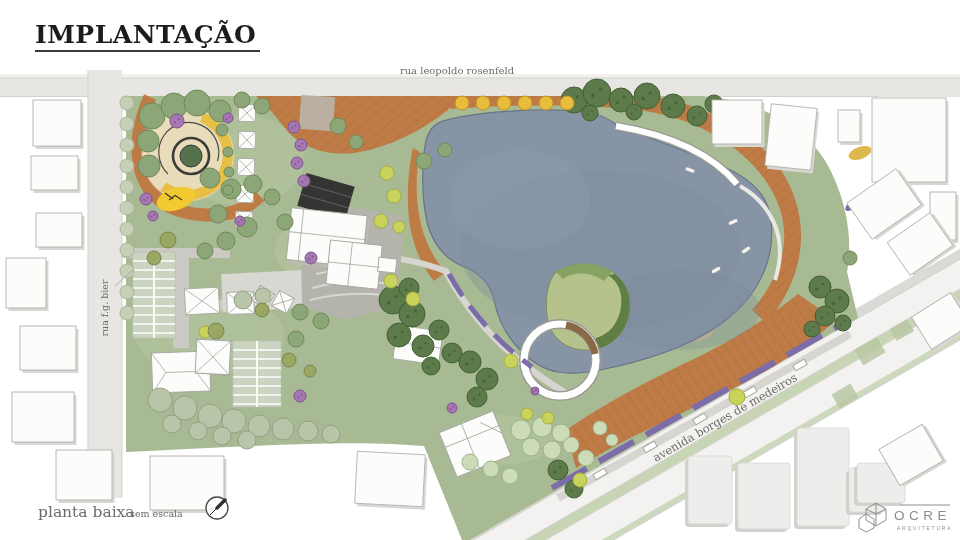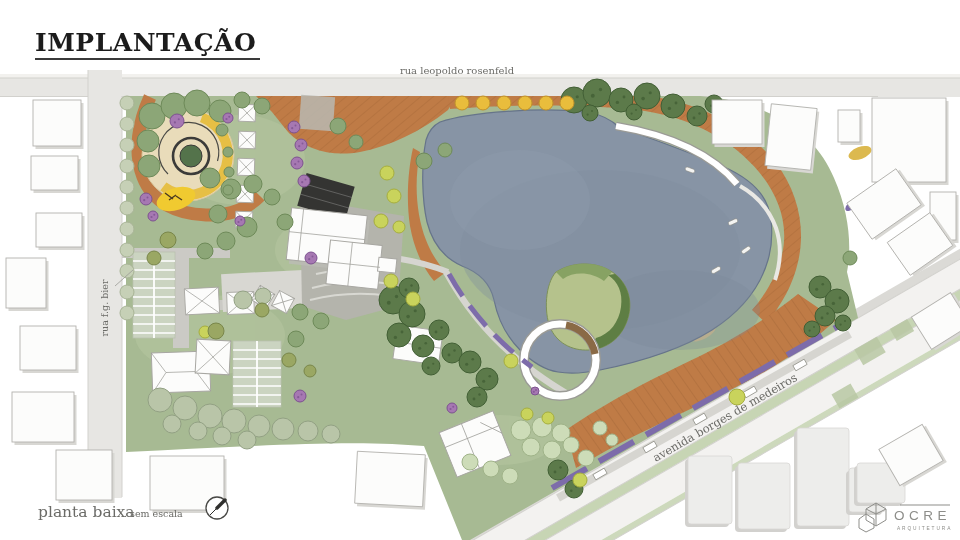--- a/index.html
+++ b/index.html
@@ -1,19 +1,19 @@
 <!DOCTYPE html>
 <html style="--c-title_text: #1c1c1c; --c-label_text: #6b6b67; --c-road: #e7e6e3; --c-road_edge: #d2d1cd; --c-park: #a7ba93; --c-lake: #8794a5; --c-lake_edge: #66748a; --c-path_orange: #bf7b46; --c-hatch: #9c6132; --c-sand: #e9dcba; --c-sand_ring_yellow: #e6bd3e; --c-accent_yellow: #f0ca30; --c-accent_purple: #7d6caa; --c-median_green: #c7d5b4; --c-plaza_gray: #b4b4ac; --c-walk_gray: #d6d5d0; --c-building_white: #fcfcfb; --c-building_stroke: #a8a7a2; --c-roof_dark: #343432; --c-island_light: #b5c28c; --c-island_dark: #5e7e44; --c-logo_gray: #8d8d89;"><head>
 <meta charset="utf-8">
 <style>
   html,body{margin:0;padding:0;background:#fff;}
   #stage{position:relative;width:960px;height:540px;overflow:hidden;background:#fff;
          font-family:"DejaVu Serif","Liberation Serif",serif;}
   #plan-svg{position:absolute;left:0;top:0;}
-  h1#title{position:absolute;left:35px;top:28px;margin:0;z-index:5;
+  h1#title{position:absolute;left:35px;top:20px;margin:0;z-index:5;
     font-family:"DejaVu Serif","Liberation Serif",serif;
     font-size:25px;font-weight:700;letter-spacing:.5px;color:var(--c-title_text,#1c1c1c);
     border-bottom:2px solid #3a3a3a;padding:0 4px 1px 0;}
   .lbl{font-family:"DejaVu Serif","Liberation Serif",serif;fill:var(--c-label_text,#6b6b67);}
   .road{fill:var(--c-road,#e7e6e3);}
   .roadline{stroke:var(--c-road_edge,#d2d1cd);stroke-width:1;fill:none;}
   .park{fill:var(--c-park,#a7ba93);}
   .lake{fill:var(--c-lake,#8794a5);stroke:var(--c-lake_edge,#66748a);stroke-width:1.2;}
   .orange{fill:var(--c-path_orange,#bf7b46);}
   .sand{fill:var(--c-sand,#e9dcba);stroke:#d8c79c;stroke-width:1;}

